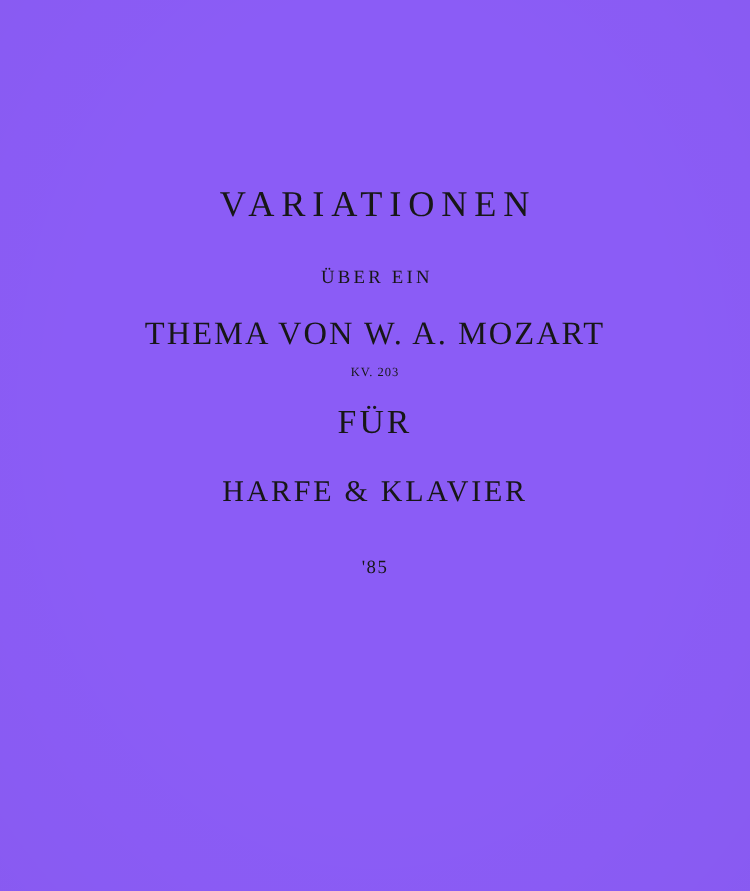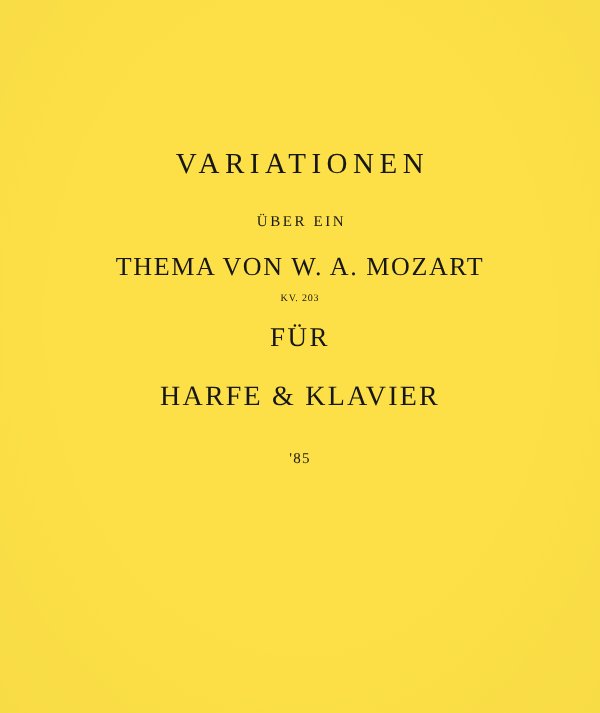--- a/index.html
+++ b/index.html
@@ -12,21 +12,21 @@
     background: #ffffff;
     font-family: "Liberation Serif", serif;
     color: #1a1a1a;
     overflow: hidden;
   }
 
   .page {
     position: relative;
     width: 600px;
     height: 713px;
-    background: #fde047;
+    background: #8b5cf6;
   }
 
   
   .page::before {
     content: "";
     position: absolute;
     inset: 0;
     background:
       radial-gradient(ellipse at 50% 45%, rgba(255,255,255,0) 55%, rgba(0,0,0,0.018) 100%);
     pointer-events: none;
@@ -79,21 +79,21 @@
     margin-bottom: 18px;
   }
 
   .l-fuer {
     font-size: 27px;
     letter-spacing: 2.5px;
     margin-bottom: 24px;
   }
 
   .l-harfe {
-    font-size: 28px;
+    font-size: 24px;
     letter-spacing: 2.2px;
     margin-bottom: 38px;
     margin-top: 28px;
   }
 
   .l-composer {
     font-size: 15px;
     letter-spacing: 2.4px;
     margin-bottom: 12px;
   }

